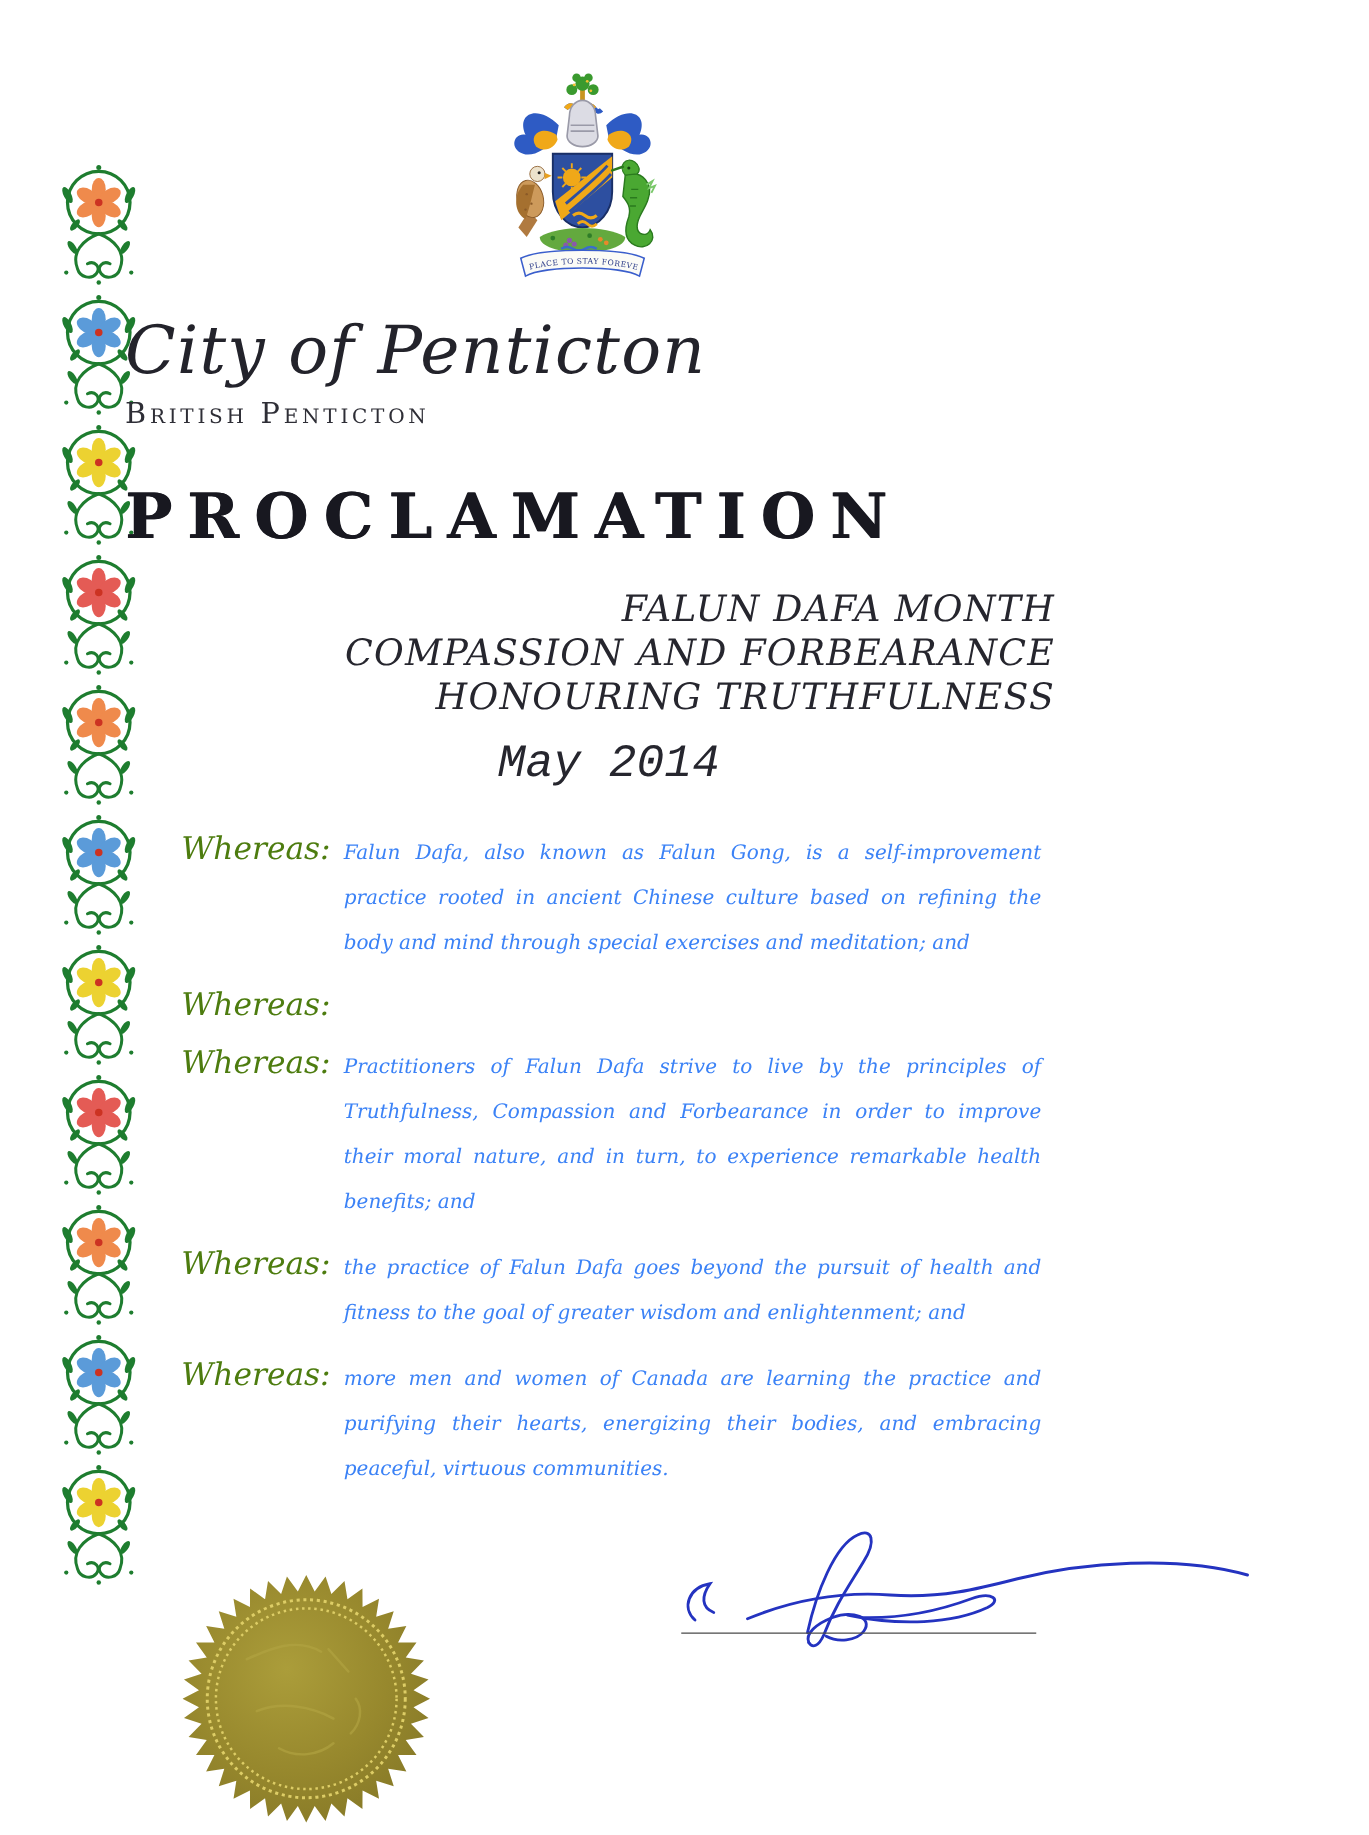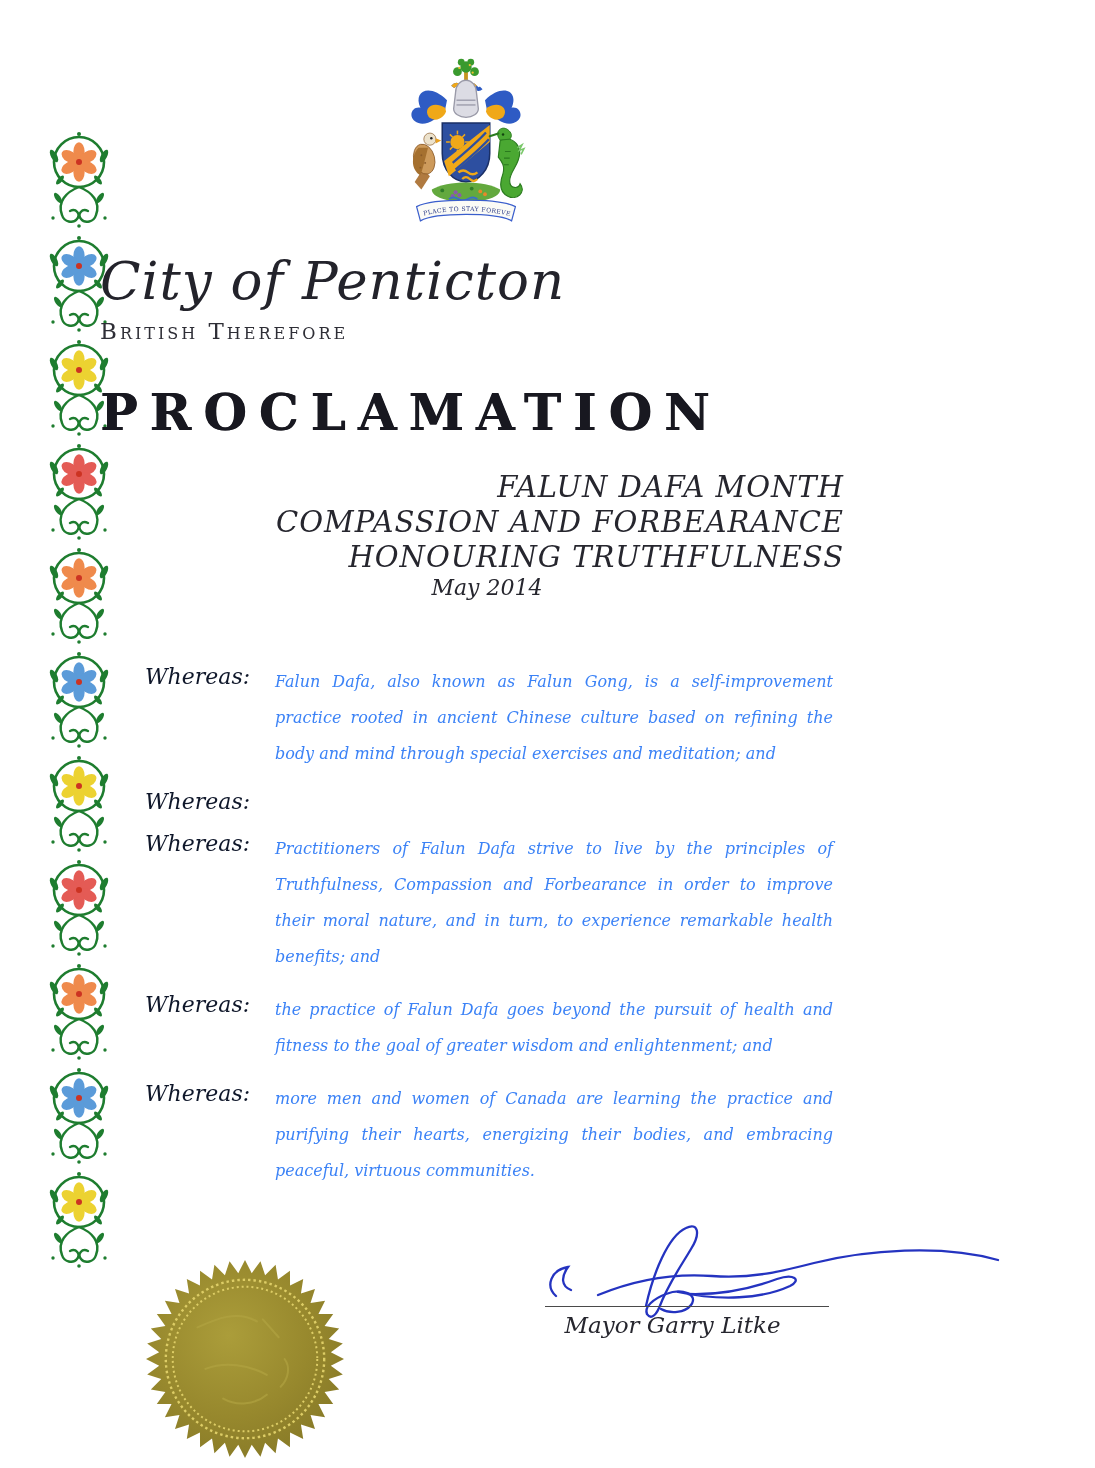--- a/index.html
+++ b/index.html
@@ -24,26 +24,26 @@
   }
   .proclamation {
     margin-top:39px; font-weight:bold; font-size:50px; letter-spacing:12px;
     color:#181820; text-shadow:0.5px 0 0 #181820;
   }
   .title-block {
     position:absolute; left:130px; top:470px; width:714px; text-align:center;
     font-style:italic; color:#26262e;
   }
   .title-line { font-size:29px; line-height:35px; letter-spacing:1px;text-align:right; }
-  .title-date { font-size:22px; margin-top:0; }
+  .title-date { font-size:37px; margin-top:16px;font-family:Liberation Mono, monospace; }
   
   .clauses { position:absolute; left:145px; top:664px; width:688px; }
   .clause { display:flex; margin-bottom:17px; }
   .clause-label {
-    flex:0 0 130px; font-style:italic; font-size:22px; color:#0f172a;
+    flex:0 0 130px; font-style:italic; font-size:25px; color:#4d7c0f;
   }
   .clause-text {
     flex:1; font-style:italic; font-size:16px; line-height:36px;
     text-align:justify; color:#3b82f6;
   }
   .closing {
     position:absolute; left:145px; top:1178px; width:692px;
     font-style:italic; font-size:20.5px; line-height:29px; color:#2b2b30;
   }
   
@@ -180,21 +180,21 @@
 
     <path d="M28,158 C46,149 114,149 132,158 L128,173 C112,164 48,164 32,173 Z" fill="#fbfbf6" stroke="#3a5ecc" stroke-width="1.3"></path>
     <path id="motto-arc" d="M33,168 Q80,157 127,168" fill="none"></path>
     <text font-size="6.4" fill="#2a3a88" font-family="'DejaVu Serif', serif" letter-spacing="0.4">
       <textPath href="#motto-arc" startOffset="50%" text-anchor="middle">A PLACE TO STAY FOREVER</textPath>
     </text>
   </svg>
 
   <div class="header-col">
     <div class="city-title">City of Penticton</div>
-    <div class="province">British Therefore</div>
+    <div class="province">British Penticton</div>
     <div class="proclamation">PROCLAMATION</div>
   </div>
 
   <div class="title-block">
     <div class="title-line">FALUN DAFA MONTH</div>
     <div class="title-line">COMPASSION AND FORBEARANCE</div>
     <div class="title-line">HONOURING TRUTHFULNESS</div>
     <div class="title-date">May 2014</div>
   </div>
 
@@ -224,21 +224,20 @@
   <svg class="signature-svg" viewBox="0 0 470 100" aria-hidden="true">
     <g fill="none" stroke="#2433c0" stroke-width="2.3" stroke-linecap="round">
       <path d="M16,74 C5,64 11,48 28,45 C21,55 21,64 31,68"></path>
       <path d="M106,84 C113,52 128,14 146,6 C158,0 161,11 151,27 C141,44 128,62 119,86 C115,95 110,97 107,92"></path>
       <path d="M107,92 C104,85 113,77 126,72 C142,66 159,72 151,83 C145,91 130,92 121,87"></path>
       <path d="M58,73 C92,59 132,51 172,54 C212,57 243,49 274,41 C326,28 402,22 458,38"></path>
       <path d="M138,70 C180,79 222,77 250,64 C262,58 254,51 237,57 C210,67 178,73 148,72"></path>
     </g>
   </svg>
   <div class="sig-line"></div>
-  <div class="signer-name">Mayor Garry Litke</div>
 
   <svg class="seal" viewBox="0 0 200 220" aria-hidden="true">
     <defs>
       <radialGradient id="seal-grad" cx="42%" cy="38%" r="75%">
         <stop offset="0%" stop-color="#ab9d3a"></stop>
         <stop offset="55%" stop-color="#97882d"></stop>
         <stop offset="100%" stop-color="#837626"></stop>
       </radialGradient>
     </defs>
     <polygon id="seal-star" fill="url(#seal-grad)" points="100.0,10.0 106.8,23.3 115.6,11.2 120.3,25.4 130.9,14.9 133.3,29.6 145.4,20.9 145.5,35.8 158.8,29.1 156.5,43.8 170.7,39.3 166.2,53.5 180.9,51.2 174.2,64.5 189.1,64.6 180.4,76.7 195.1,79.1 184.6,89.7 198.8,94.4 186.7,103.2 200.0,110.0 186.7,116.8 198.8,125.6 184.6,130.3 195.1,140.9 180.4,143.3 189.1,155.4 174.2,155.5 180.9,168.8 166.2,166.5 170.7,180.7 156.5,176.2 158.8,190.9 145.5,184.2 145.4,199.1 133.3,190.4 130.9,205.1 120.3,194.6 115.6,208.8 106.8,196.7 100.0,210.0 93.2,196.7 84.4,208.8 79.7,194.6 69.1,205.1 66.7,190.4 54.6,199.1 54.5,184.2 41.2,190.9 43.5,176.2 29.3,180.7 33.8,166.5 19.1,168.8 25.8,155.5 10.9,155.4 19.6,143.3 4.9,140.9 15.4,130.3 1.2,125.6 13.3,116.8 0.0,110.0 13.3,103.2 1.2,94.4 15.4,89.7 4.9,79.1 19.6,76.7 10.9,64.6 25.8,64.5 19.1,51.2 33.8,53.5 29.3,39.3 43.5,43.8 41.2,29.1 54.5,35.8 54.6,20.9 66.7,29.6 69.1,14.9 79.7,25.4 84.4,11.2 93.2,23.3"></polygon>

